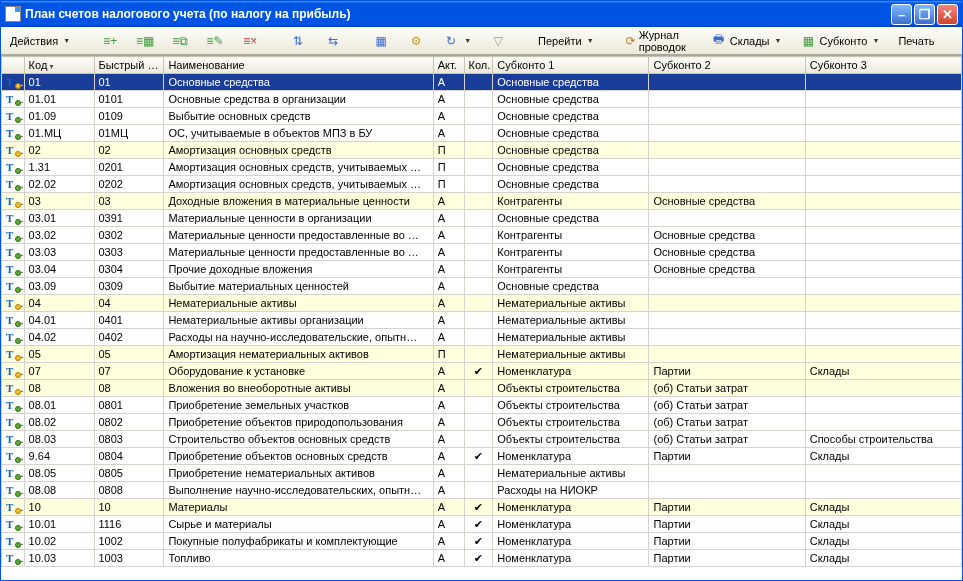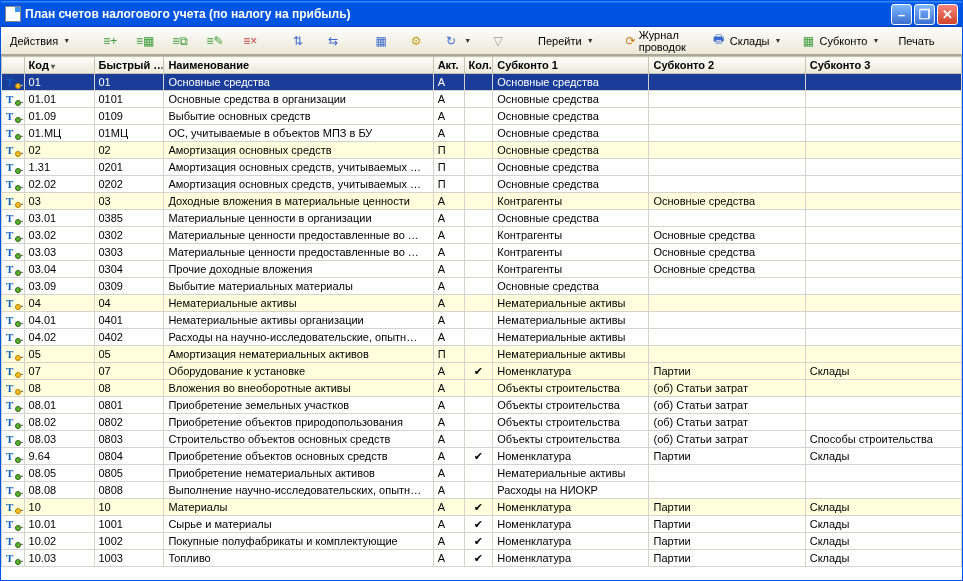--- a/index.html
+++ b/index.html
@@ -11,29 +11,29 @@
 .titlebar .spacer { flex: 1; }
 .tbtn { width: 21px; height: 21px; margin-left: 2px; background: linear-gradient(to bottom,#7eb7ff,#3b6fd0); border: 1px solid #fff; border-radius: 3px; display:flex; align-items:center; justify-content:center; color:#fff; font-weight:bold; font-size:13px; cursor:pointer; }
 .tbtn.close { background: linear-gradient(to bottom,#f5857c,#d0432b); }
 .toolbar { background: linear-gradient(to bottom,#fdfdfb,#ece9d8); border-bottom: 1px solid #aca899; height: 28px; display:flex; align-items:center; padding: 4px 4px; gap: 9px; }
 .tb-item { padding: 2px 4px; display:flex; align-items:center; gap:3px; cursor:pointer; border:1px solid transparent; height:22px; }
 .tb-sep { width:1px; height:20px; background:#aca899; margin:0 2px; }
 .tb-ico { width:16px; height:16px; display:inline-flex; align-items:center; justify-content:center; font-size:12px; }
 .dd-arrow { font-size:7px; color:#333; margin-left:2px; }
 .grid-wrap { flex:1; background:#fff; overflow:auto; border-top:1px solid #aca899; }
 table { border-collapse:collapse; width:100%; table-layout:fixed; }
-th { background: linear-gradient(to bottom,#fdfdfb,#ece9d8); border:1px solid #c6c3b3; font-weight:bold; text-align:left; padding:2px 4px; height:14px; font-size:11px; white-space:nowrap; overflow:hidden; }
+th { background: linear-gradient(to bottom,#fdfdfb,#ece9d8); border:1px solid #c6c3b3; font-weight:normal; text-align:left; padding:2px 4px; height:14px; font-size:11px; white-space:nowrap; overflow:hidden; }
 th.sortable::after { content:" ▾"; font-size:8px; color:#555; }
 td { border:1px solid #d6d3ce; padding:1px 4px; height:17px; white-space:nowrap; overflow:hidden; text-overflow:ellipsis; font-size:11px; }
 tr.group td { background:#ffffdd; }
 tr.sel td { background:#1a3d9a; color:#fff; }
 tr.sel td .row-ico { filter:none; }
 .col-icon { width:22px; }
 .col-code { width:68px; }
-.col-quick { width:68px;border-radius:9px; }
+.col-quick { width:68px; }
 .col-name { width:262px; }
 .col-act { width:30px; text-align:left;margin-left:43px; }
 .col-kol { width:28px; text-align:right; }
 .col-sub { width:152px;margin-left:48px; }
 .row-ico { display:inline-block; width:14px; height:12px; position:relative; }
 .row-ico .t { color:#1060c0; font-weight:bold; font-size:11px; font-family:Georgia,serif; }
 .row-ico .dot { position:absolute; right:-1px; bottom:-1px; width:6px; height:6px; border-radius:50%; }
 .dot.yellow { background:#fbbd2a; border:1px solid #b08000; }
 .dot.green { background:#5ab030; border:1px solid #2a6a10; }
 td.center { text-align:center; }
@@ -224,21 +224,21 @@
             <td>Доходные вложения в материальные ценности</td>
             <td>А</td>
             <td class="center"><span class="chk"></span></td>
             <td>Контрагенты</td>
             <td>Основные средства</td>
             <td></td>
           </tr>
           <tr>
             <td class="col-icon"><span class="row-ico"><span class="t">T</span><span class="dot green"></span></span></td>
             <td>03.01</td>
-            <td>0385</td>
+            <td>0391</td>
             <td>Материальные ценности в организации</td>
             <td>А</td>
             <td class="center"><span class="chk"></span></td>
             <td>Основные средства</td>
             <td></td>
             <td></td>
           </tr>
           <tr>
             <td class="col-icon"><span class="row-ico"><span class="t">T</span><span class="dot green"></span></span></td>
             <td>03.02</td>
@@ -269,21 +269,21 @@
             <td>А</td>
             <td class="center"><span class="chk"></span></td>
             <td>Контрагенты</td>
             <td>Основные средства</td>
             <td></td>
           </tr>
           <tr>
             <td class="col-icon"><span class="row-ico"><span class="t">T</span><span class="dot green"></span></span></td>
             <td>03.09</td>
             <td>0309</td>
-            <td>Выбытие материальных материалы</td>
+            <td>Выбытие материальных ценностей</td>
             <td>А</td>
             <td class="center"><span class="chk"></span></td>
             <td>Основные средства</td>
             <td></td>
             <td></td>
           </tr>
           <tr class="group">
             <td class="col-icon"><span class="row-ico"><span class="t">T</span><span class="dot yellow"></span></span></td>
             <td>04</td>
             <td>04</td>
@@ -422,21 +422,21 @@
             <td>Материалы</td>
             <td>А</td>
             <td class="center"><span class="chk">✔</span></td>
             <td>Номенклатура</td>
             <td>Партии</td>
             <td>Склады</td>
           </tr>
           <tr>
             <td class="col-icon"><span class="row-ico"><span class="t">T</span><span class="dot green"></span></span></td>
             <td>10.01</td>
-            <td>1001</td>
+            <td>1116</td>
             <td>Сырье и материалы</td>
             <td>А</td>
             <td class="center"><span class="chk">✔</span></td>
             <td>Номенклатура</td>
             <td>Партии</td>
             <td>Склады</td>
           </tr>
           <tr>
             <td class="col-icon"><span class="row-ico"><span class="t">T</span><span class="dot green"></span></span></td>
             <td>10.02</td>

